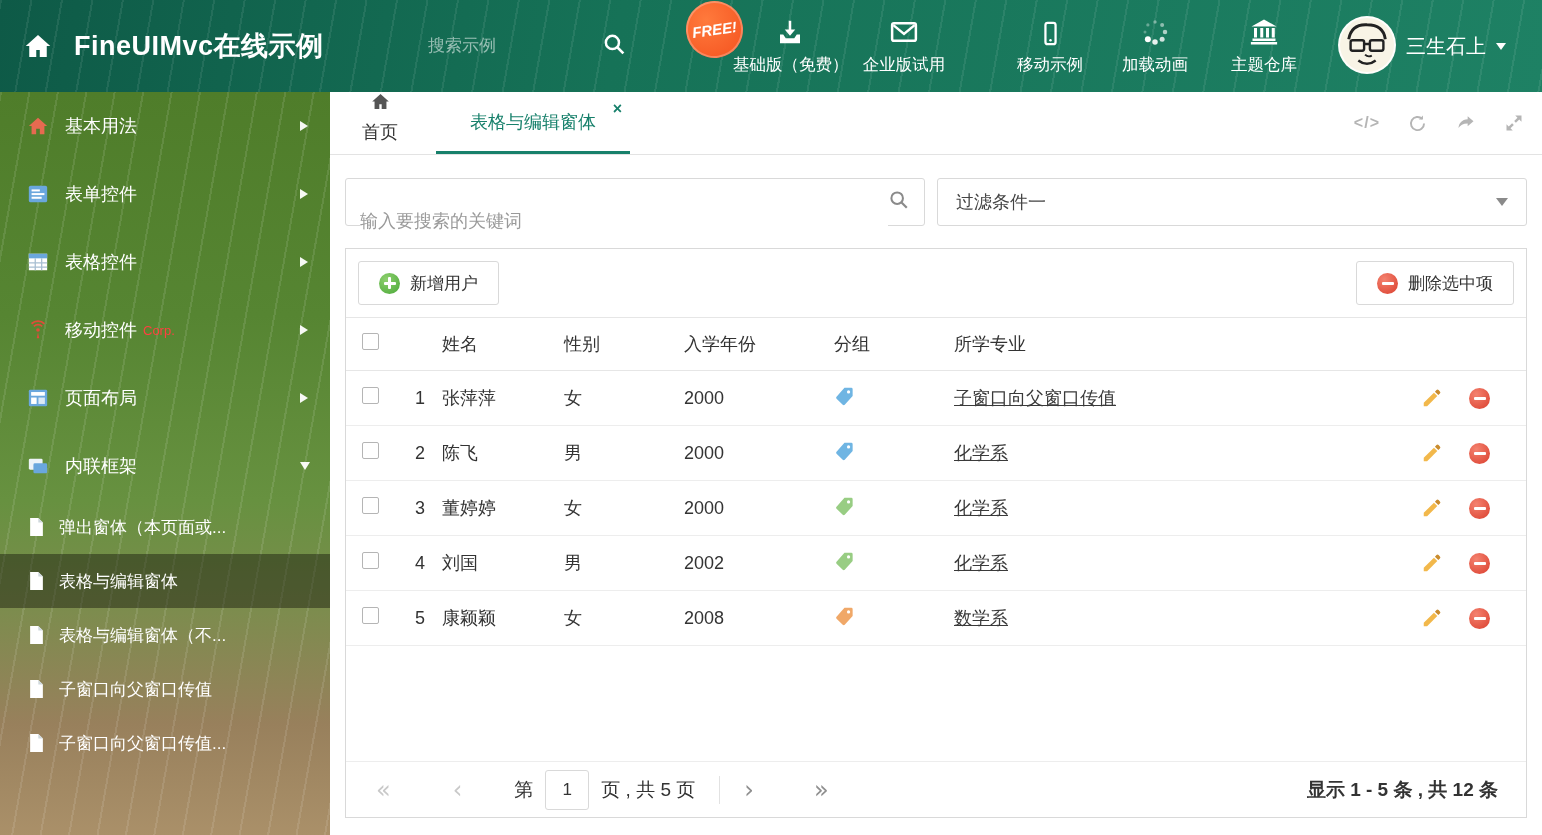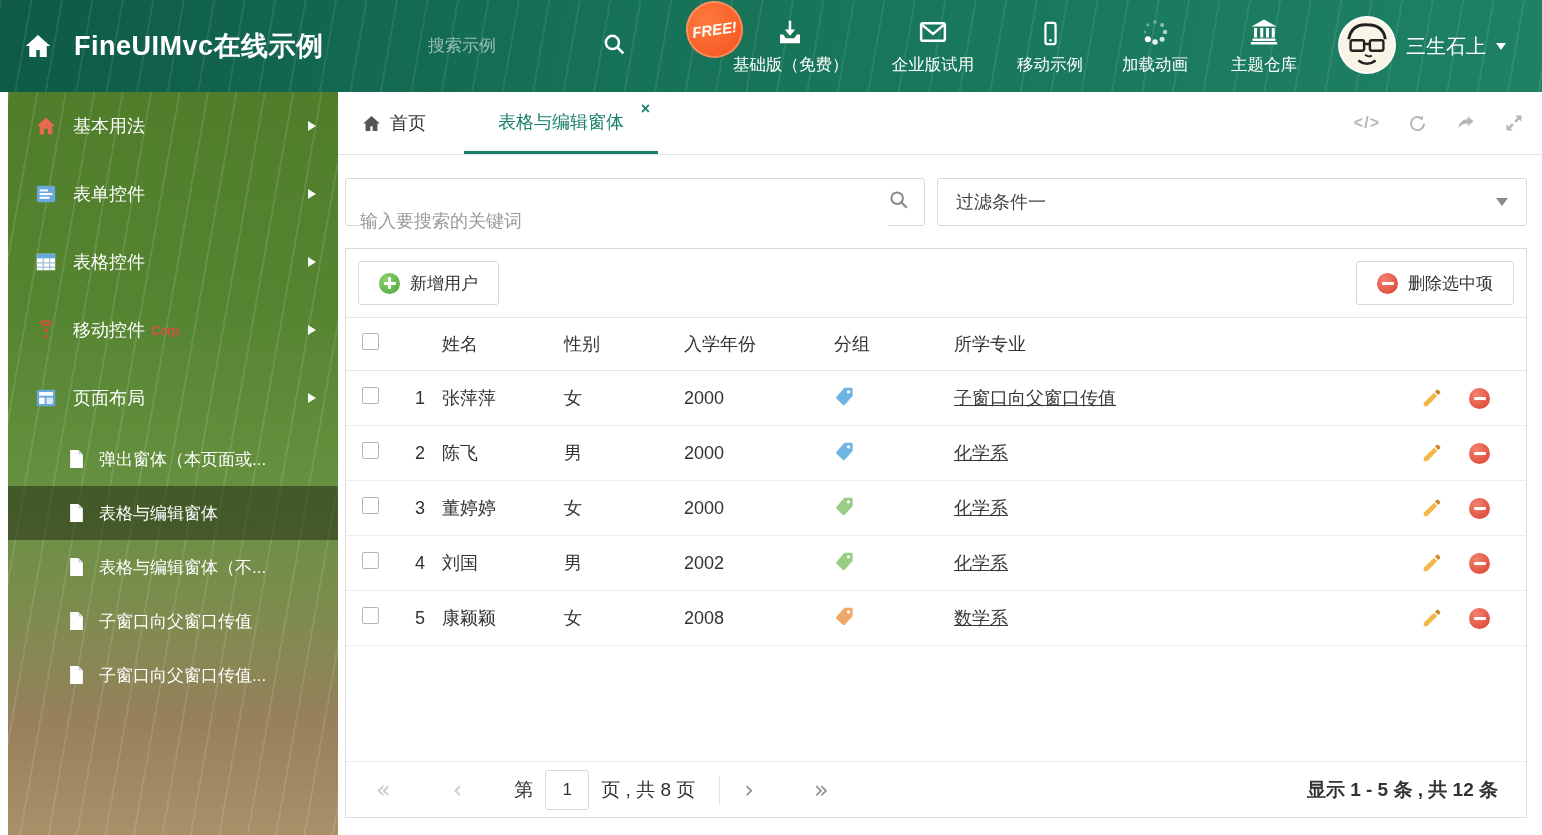--- a/index.html
+++ b/index.html
@@ -29,36 +29,35 @@
     background:#f8f4e6; border:2px solid rgba(255,255,255,.85); overflow:hidden; display:flex; align-items:center; justify-content:center;}
   .username{ position:absolute; left:1406px; top:0; height:92px; display:flex; align-items:center; gap:10px; color:#fff; font-size:20px; }
   .caret-down{ width:0; height:0; border-top:7px solid #fff; border-left:5px solid transparent; border-right:5px solid transparent; }
 
   
   .sidebar{
     position:absolute; left:0; top:92px; width:330px; height:743px; z-index:10; overflow:hidden;
     background:
       repeating-linear-gradient(100deg, rgba(255,255,255,.10) 0 2px, transparent 2px 28px),
       linear-gradient(180deg,#4f7d2a 0%,#568532 30%,#679140 55%,#7d8c4e 70%,#98805c 85%,#aa9069 100%);
-    margin-left: 8px;
   }
   .snav-item{ height:68px; display:flex; align-items:center; padding-left:26px; color:#fff; font-size:18px; cursor:pointer; }
   .snav-item .sicon{ width:24px; height:24px; margin-right:15px; display:flex; align-items:center; justify-content:center; }
   .arrow-r{ width:0; height:0; border-left:8px solid rgba(255,255,255,.95); border-top:5.5px solid transparent; border-bottom:5.5px solid transparent; margin-left:auto; margin-right:22px; }
   .arrow-d{ width:0; height:0; border-top:8px solid rgba(255,255,255,.95); border-left:5.5px solid transparent; border-right:5.5px solid transparent; margin-left:auto; margin-right:20px; }
-  .ssub-item{ height:54px; display:flex; align-items:center; padding-left:60px; color:#fff; font-size:17px; cursor:pointer; white-space:nowrap; }
+  .ssub-item{ height:54px; display:flex; align-items:center; padding-left:28px; color:#fff; font-size:17px; cursor:pointer; white-space:nowrap; }
   .ssub-item .sicon{ width:18px; height:21px; margin-right:13px; }
   .ssub-item.active{ background:rgba(15,15,8,.42); }
   .corp-badge{ color:#ff4040; font-size:13px; margin-left:6px; }
 
   
   .main{ position:absolute; left:330px; top:92px; width:1212px; height:743px; background:#fff; }
 
   .tabbar{ height:63px; border-bottom:1px solid #e3e3e3; position:relative; display:flex; align-items:stretch; }
-  .tab-home{ margin-left:32px; display:flex; align-items:center; gap:9px; font-size:18px; color:#333; cursor:pointer; }
+  .tab-home{ margin-left:32px; display:flex; align-items:center; gap:9px; font-size:18px; color:#333; cursor:pointer;flex-direction:column; }
   .tab-active{ margin-left:38px; padding:0 34px; display:flex; align-items:center; color:#17806b; font-size:18px;
     border-bottom:3px solid #17806b; position:relative; cursor:pointer; }
   .tab-close{ position:absolute; top:9px; right:8px; color:#17806b; font-size:16px; font-weight:bold; line-height:1; cursor:pointer; }
   .tab-utils{ position:absolute; right:18px; top:0; height:100%; display:flex; align-items:center; gap:27px; color:#b5b5b5; }
   .tab-utils .uicon{ cursor:pointer; display:flex; align-items:center; }
   .code-ic{ font-size:16px; letter-spacing:1px; font-weight:bold; }
 
   .filter-row{ margin:23px 15px 0 15px; display:flex; gap:12px; }
   .search-box{ width:580px; height:48px; border:1px solid #d9d9d9; border-radius:3px; display:flex; align-items:center; padding:0 14px; background:#fff; }
   .search-box input{ flex:1; border:none; outline:none; font-size:18px; color:#555; font-family:inherit;margin-top:38px; }
@@ -125,21 +124,21 @@
 
   <div class="hnav" style="left:733px;width:114px">
     <div class="hicon">
       <svg viewBox="0 0 24 24" width="30" height="30" fill="#fff">
           <path d="M11 3h2v7h3.2L12 15l-4.2-5H11z"></path>
           <path d="M4 14h2.6l2 3h6.8l2-3H20v7H4z"></path>
         </svg>
     </div>
     <div class="hlabel">基础版（免费）</div>
   </div>
-  <div class="hnav" style="left:873px;width:120px">
+  <div class="hnav" style="left:844px;width:120px">
     <div class="hicon">
       <svg viewBox="0 0 24 24" width="30" height="30">
           <rect x="2.5" y="5" width="19" height="14" rx="1.5" fill="none" stroke="#fff" stroke-width="2"></rect>
           <path d="M3.5 6.5 12 13.5 20.5 6.5" fill="none" stroke="#fff" stroke-width="2"></path>
         </svg>
     </div>
     <div class="hlabel">企业版试用</div>
   </div>
   <div class="hnav" style="left:1000px;width:100px">
     <div class="hicon">
@@ -246,20 +245,30 @@
     <span class="sicon">
         <svg viewBox="0 0 24 24" width="22" height="22">
           <rect x="2" y="3" width="20" height="18" rx="1.5" fill="#6aa7dd"></rect>
           <rect x="4.5" y="5.5" width="15" height="4" fill="#fff"></rect>
           <rect x="4.5" y="11.5" width="6" height="7" fill="#fff"></rect>
           <rect x="12.5" y="11.5" width="7" height="7" fill="#dce9f5"></rect>
         </svg>
       </span>
     <span>页面布局</span>
     <span class="arrow-r"></span>
+  </div>
+  <div class="snav-item">
+    <span class="sicon">
+        <svg viewBox="0 0 24 24" width="22" height="22">
+          <rect x="2" y="4" width="15" height="12" rx="1.5" fill="#eef4f8"></rect>
+          <rect x="7" y="9" width="15" height="11" rx="1.5" fill="#6aa7dd"></rect>
+        </svg>
+      </span>
+    <span>内联框架</span>
+    <span class="arrow-d"></span>
   </div>
 
   <div class="ssub-item">
     <span class="sicon"><svg viewBox="0 0 18 22" width="17" height="20">
           <path d="M2 1h9l5 5v15H2z" fill="#fff"></path>
           <path d="M11 1l5 5h-5z" fill="#cfd8dc"></path>
         </svg></span>
     <span>弹出窗体（本页面或...</span>
   </div>
   <div class="ssub-item active">
@@ -506,20 +515,20 @@
       </tbody>
     </table>
 
     <div class="grid-spacer"></div>
 
     <div class="pager">
       <span class="pg-ic pg-dis pg-first">«</span>
       <span class="pg-ic pg-dis pg-prev">‹</span>
       <span class="pg-label">第</span>
       <input class="pg-input" value="1" style="">
-      <span>页 , 共 8 页</span>
+      <span>页 , 共 5 页</span>
       <span class="vdiv"></span>
       <span class="pg-ic pg-en pg-next">›</span>
       <span class="pg-ic pg-en pg-last">»</span>
       <span class="pg-summary">显示 1 - 5 条 , 共 12 条</span>
     </div>
   </div>
 </div>
 
 </body></html>

